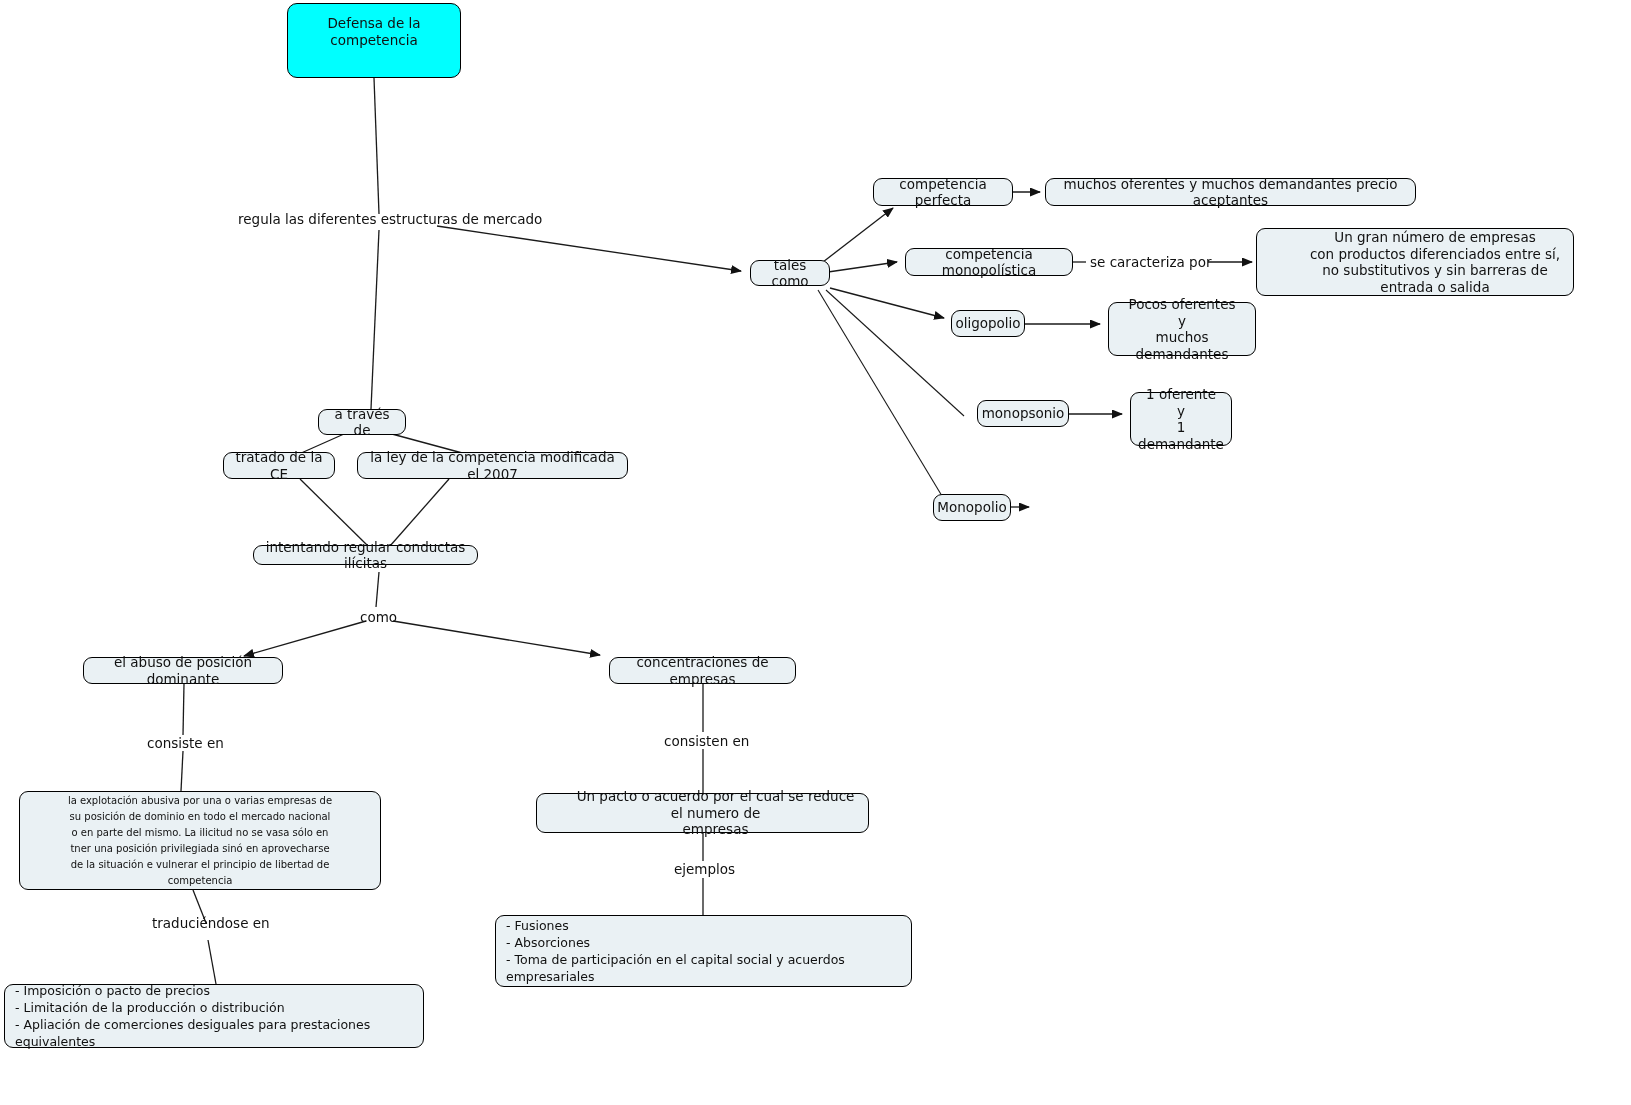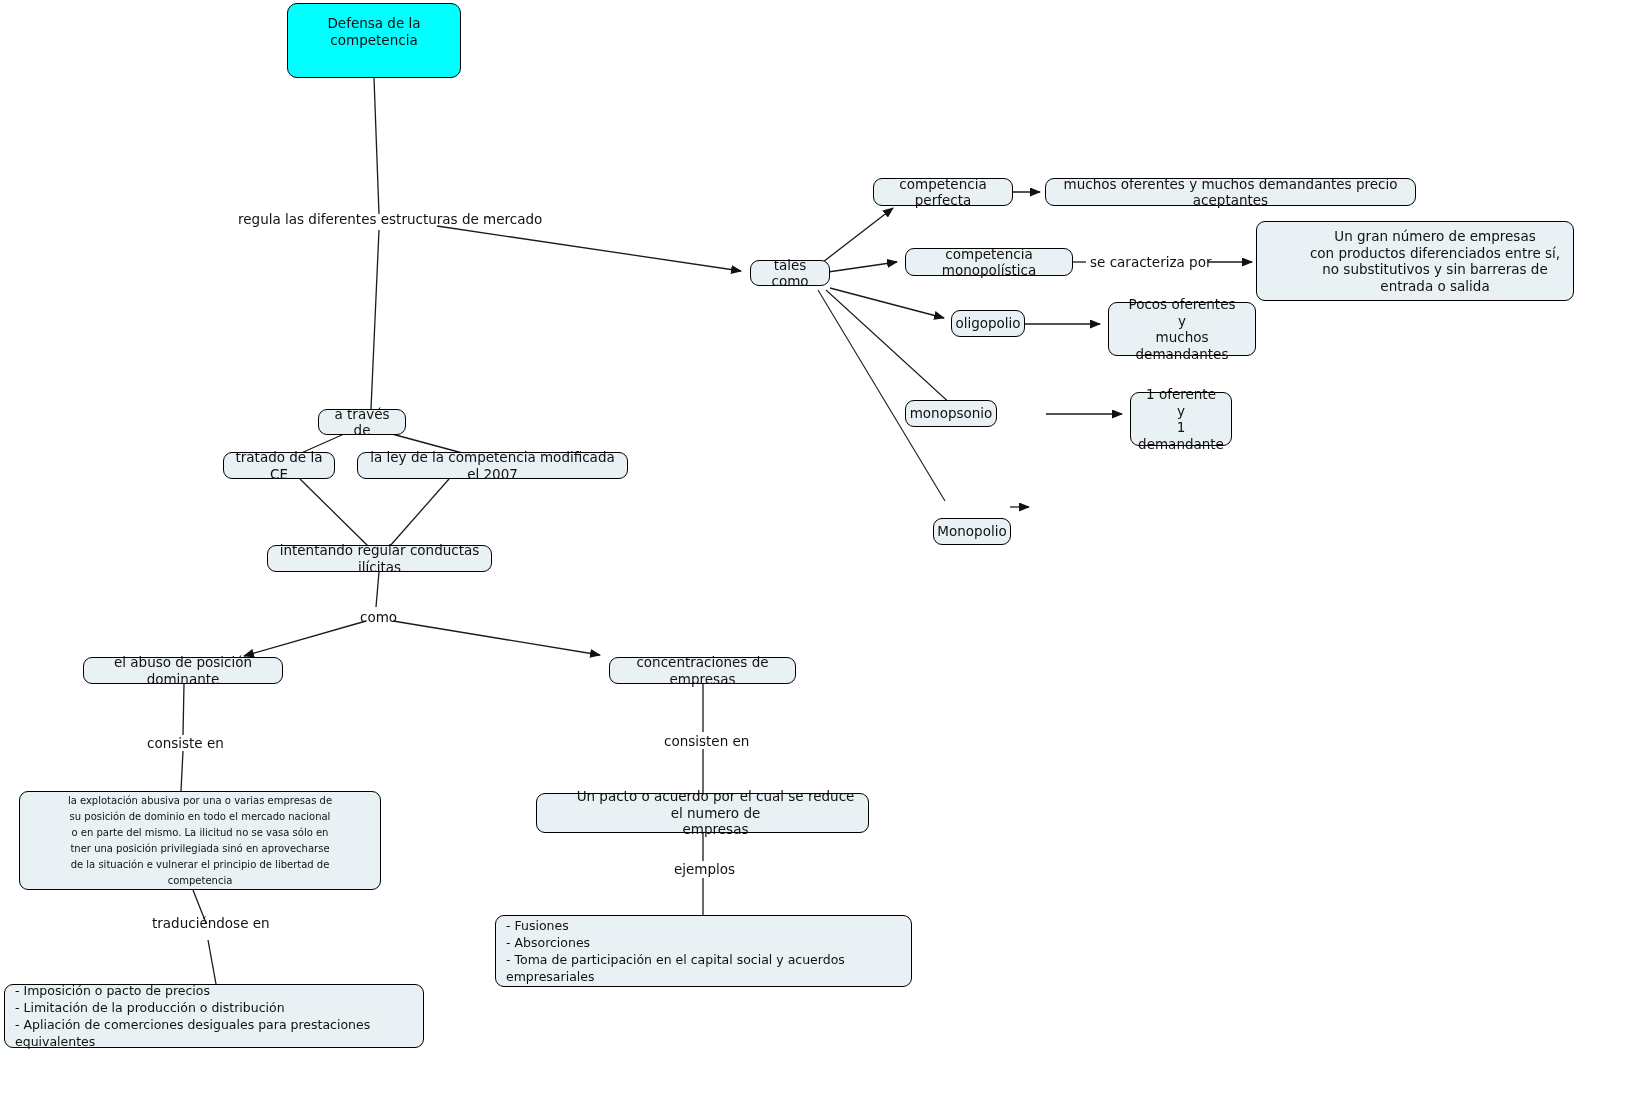--- a/index.html
+++ b/index.html
@@ -127,64 +127,64 @@
   </div>
 
   <div class="node" style="left:1045px; top:178px; width:371px; height:28px;">
     <span>muchos oferentes y muchos demandantes precio aceptantes</span>
   </div>
 
   <div class="node" style="left:905px; top:248px; width:168px; height:28px;">
     <span>competencia monopolística</span>
   </div>
 
-  <div class="node" style="left:1256px; top:221px; width:318px; height:80px;padding-left:48px;">
+  <div class="node" style="left:1256px; top:228px; width:318px; height:68px;padding-left:48px;">
     <span>Un gran número de empresas
 con productos diferenciados entre sí,
 no substitutivos y sin barreras de entrada o salida</span>
   </div>
 
   <div class="node" style="left:951px; top:310px; width:74px; height:27px;">
     <span>oligopolio</span>
   </div>
 
   <div class="node" style="left:1108px; top:302px; width:148px; height:54px;">
     <span>Pocos oferentes
 y
 muchos demandantes</span>
   </div>
 
-  <div class="node" style="left:905px; top:400px; width:92px; height:27px;">
+  <div class="node" style="left:977px; top:400px; width:92px; height:27px;">
     <span>monopsonio</span>
   </div>
 
   <div class="node" style="left:1130px; top:392px; width:102px; height:54px;">
     <span>1 oferente
 y
 1 demandante</span>
   </div>
 
-  <div class="node" style="left:933px; top:494px; width:78px; height:27px;margin-top:24px;">
+  <div class="node" style="left:933px; top:494px; width:78px; height:27px;">
     <span>Monopolio</span>
   </div>
 
 
   <div class="node" style="left:318px; top:409px; width:88px; height:26px;">
     <span>a través de</span>
   </div>
 
   <div class="node" style="left:223px; top:452px; width:112px; height:27px;">
     <span>tratado de la CE</span>
   </div>
 
   <div class="node" style="left:357px; top:452px; width:271px; height:27px;">
     <span>la ley de la competencia modificada el 2007</span>
   </div>
 
-  <div class="node" style="left:267px; top:545px; width:225px; height:27px;">
+  <div class="node" style="left:253px; top:545px; width:225px; height:20px;">
     <span>intentando regular conductas ilícitas</span>
   </div>
 
   <div class="node" style="left:83px; top:657px; width:200px; height:27px;">
     <span>el abuso de posición dominante</span>
   </div>
 
   <div class="node" style="left:609px; top:657px; width:187px; height:27px;">
     <span>concentraciones de empresas</span>
   </div>

